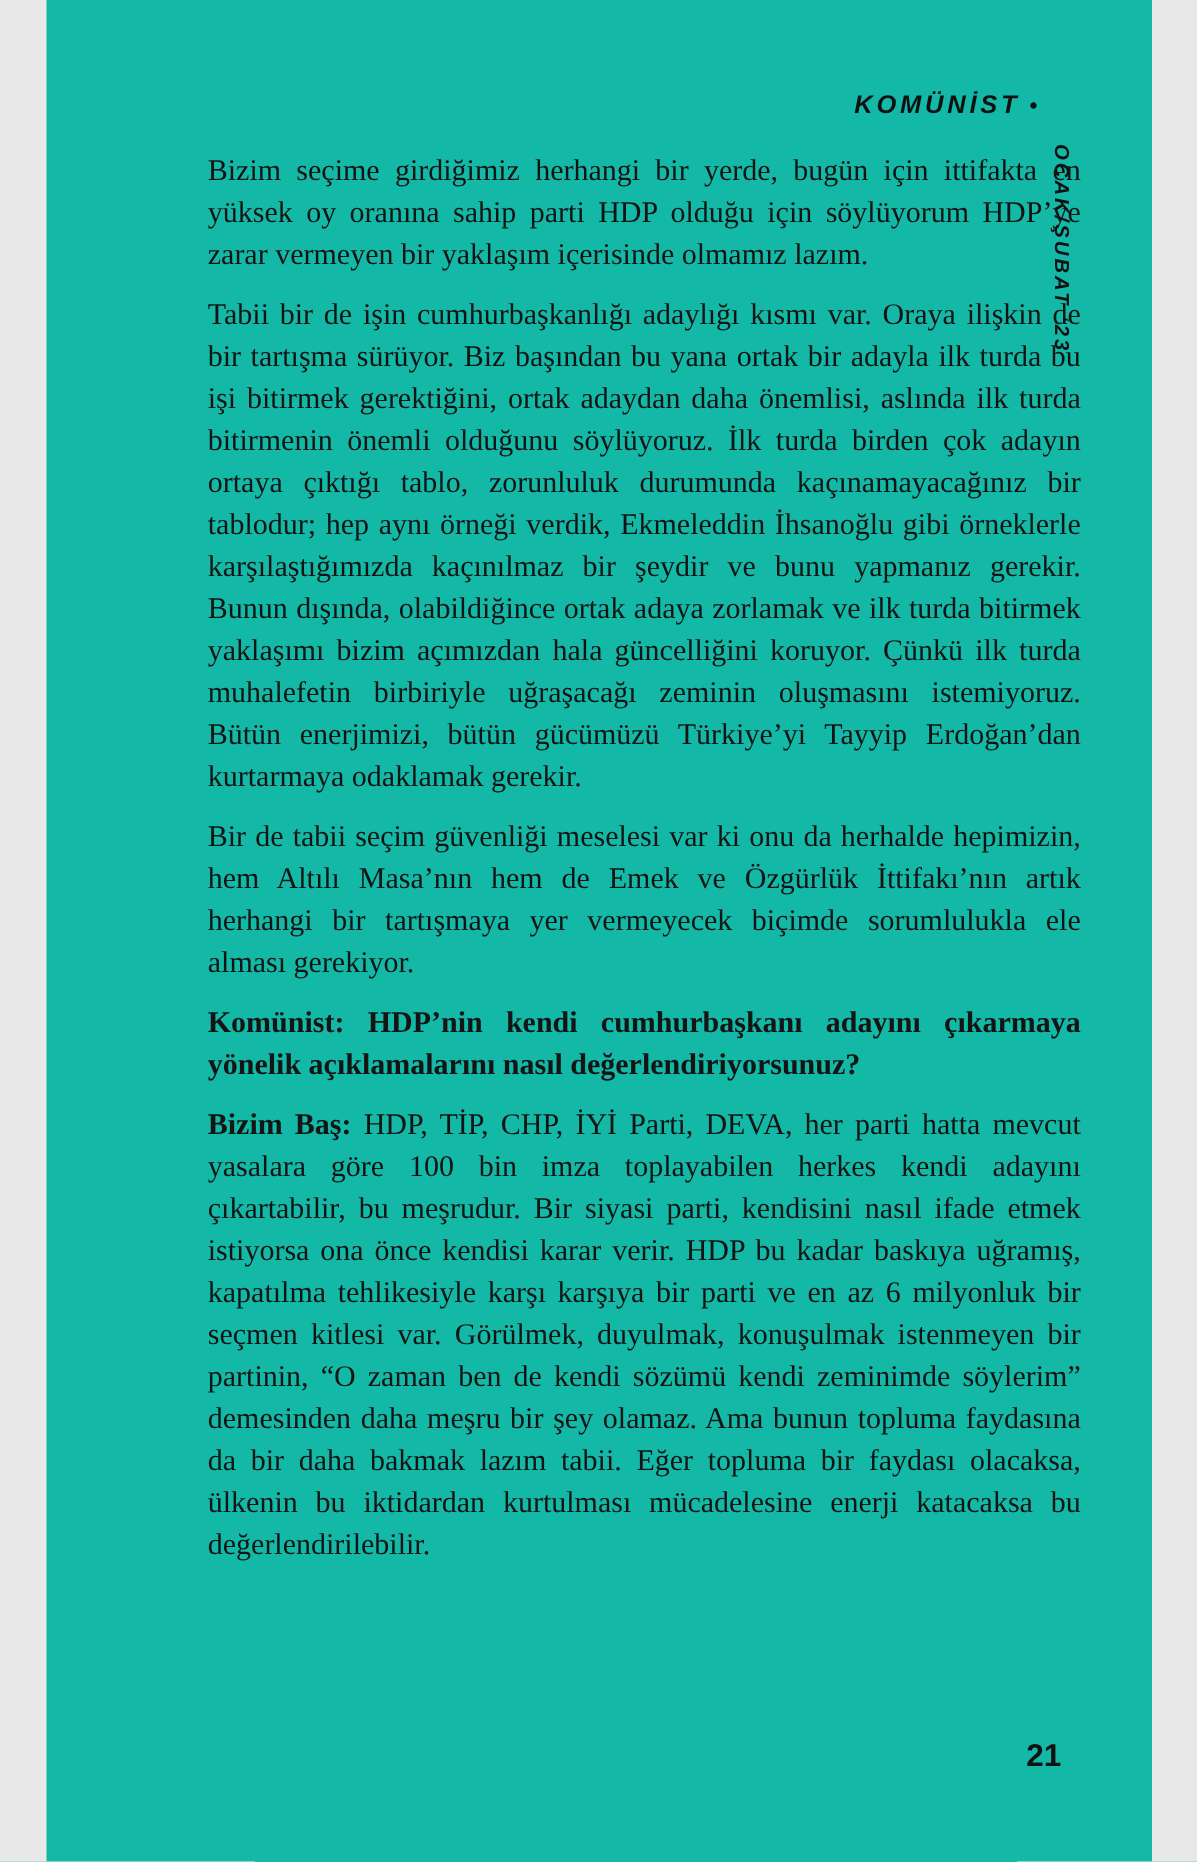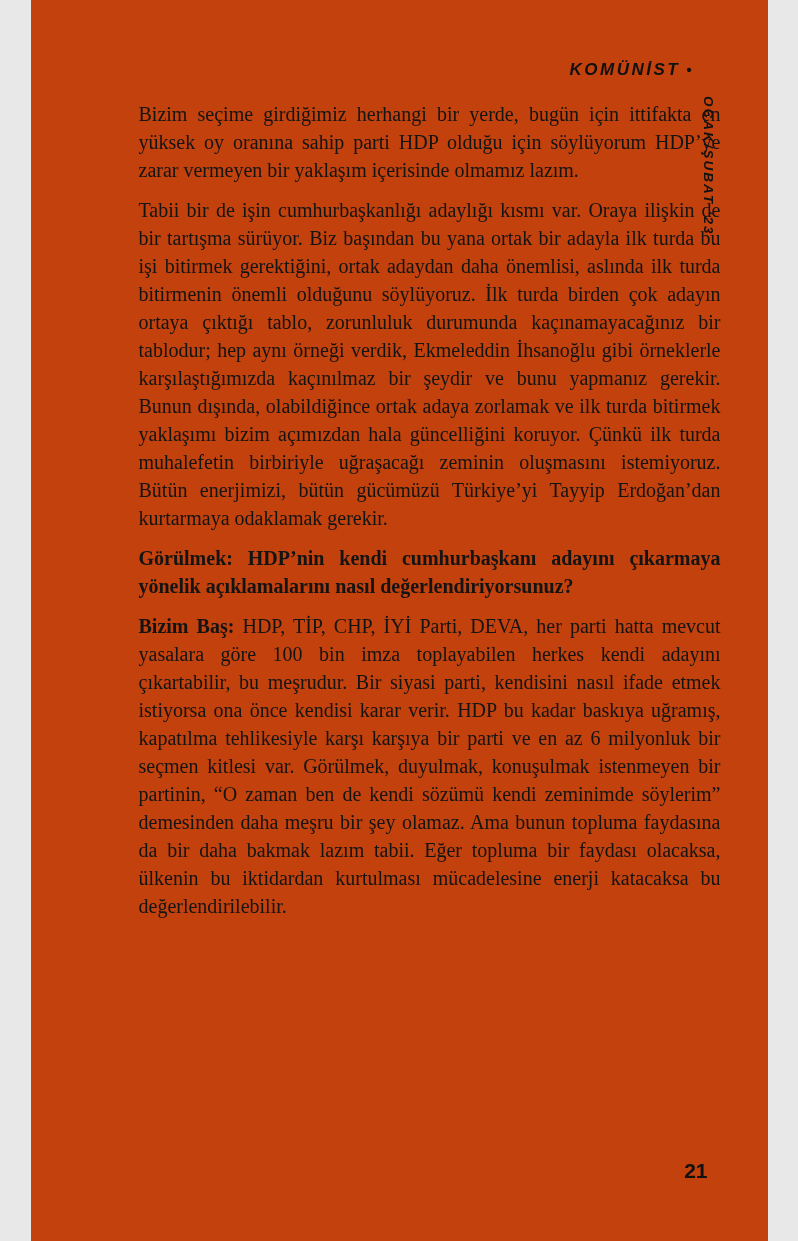--- a/index.html
+++ b/index.html
@@ -2,21 +2,21 @@
 <html><head>
 <meta charset="utf-8">
 <style>
   * { box-sizing: border-box; }
   html, body { margin: 0; padding: 0; background: #e8e8e8; }
   .page {
     position: relative;
     width: 737px;
     height: 1241px;
     margin: 0 auto;
-    background: #c2410c;
+    background: #14b8a6;
     color: #141414;
     font-family: "Liberation Serif", serif;
     overflow: hidden;
   }
   .header {
     position: absolute;
     top: 60px;
     right: 76px;
     font-family: "Liberation Sans", sans-serif;
     font-style: italic;
@@ -80,22 +80,23 @@
 
   <div class="header">
     <span class="title">KOMÜNİST</span><span class="bullet">•</span>
   </div>
 
   <div class="issue-date">OCAK/ŞUBAT ‘23</div>
 
   <div class="body-text">
     <p>Bizim seçime girdiğimiz herhangi bir yerde, bugün için ittifakta en yüksek oy oranına sahip parti HDP olduğu için söylüyorum HDP’ye zarar vermeyen bir yaklaşım içerisinde olmamız lazım.</p>
     <p>Tabii bir de işin cumhurbaşkanlığı adaylığı kısmı var. Oraya ilişkin de bir tartışma sürüyor. Biz başından bu yana ortak bir adayla ilk turda bu işi bitirmek gerektiğini, ortak adaydan daha önemlisi, aslında ilk turda bitirmenin önemli olduğunu söylüyoruz. İlk turda birden çok adayın ortaya çıktığı tablo, zorunluluk durumunda kaçınamayacağınız bir tablodur; hep aynı örneği verdik, Ekmeleddin İhsanoğlu gibi örneklerle karşılaştığımızda kaçınılmaz bir şeydir ve bunu yapmanız gerekir. Bunun dışında, olabildiğince ortak adaya zorlamak ve ilk turda bitirmek yaklaşımı bizim açımızdan hala güncelliğini koruyor. Çünkü ilk turda muhalefetin birbiriyle uğraşacağı zeminin oluşmasını istemiyoruz. Bütün enerjimizi, bütün gücümüzü Türkiye’yi Tayyip Erdoğan’dan kurtarmaya odaklamak gerekir.</p>
+    <p>Bir de tabii seçim güvenliği meselesi var ki onu da herhalde hepimizin, hem Altılı Masa’nın hem de Emek ve Özgürlük İttifakı’nın artık herhangi bir tartışmaya yer vermeyecek biçimde sorumlulukla ele alması gerekiyor.</p>
     <p class="question">
-      <span class="lead">Görülmek:</span>
+      <span class="lead">Komünist:</span>
       <span>HDP’nin kendi cumhurbaşkanı adayını çıkarmaya yönelik açıklamalarını nasıl değerlendiriyorsunuz?</span>
     </p>
     <p>
       <span class="lead">Bizim Baş:</span>
       <span>HDP, TİP, CHP, İYİ Parti, DEVA, her parti hatta mevcut yasalara göre 100 bin imza toplayabilen herkes kendi adayını çıkartabilir, bu meşrudur. Bir siyasi parti, kendisini nasıl ifade etmek istiyorsa ona önce kendisi karar verir. HDP bu kadar baskıya uğramış, kapatılma tehlikesiyle karşı karşıya bir parti ve en az 6 milyonluk bir seçmen kitlesi var. Görülmek, duyulmak, konuşulmak istenmeyen bir partinin, “O zaman ben de kendi sözümü kendi zeminimde söylerim” demesinden daha meşru bir şey olamaz. Ama bunun topluma faydasına da bir daha bakmak lazım tabii. Eğer topluma bir faydası olacaksa, ülkenin bu iktidardan kurtulması mücadelesine enerji katacaksa bu değerlendirilebilir.</span>
     </p>
   </div>
 
   <div class="page-number">21</div>
 

